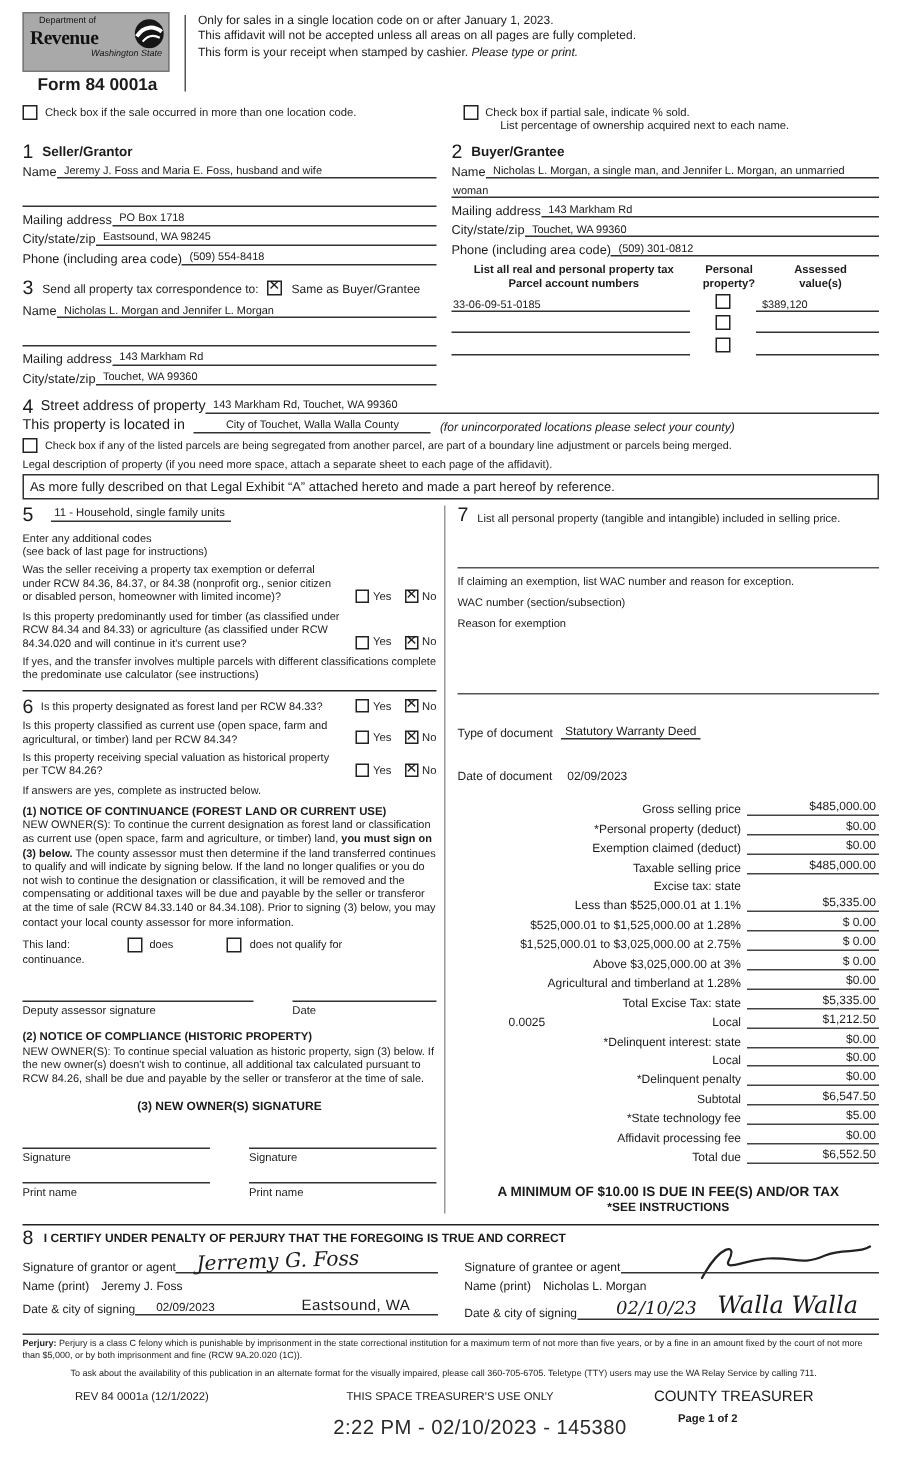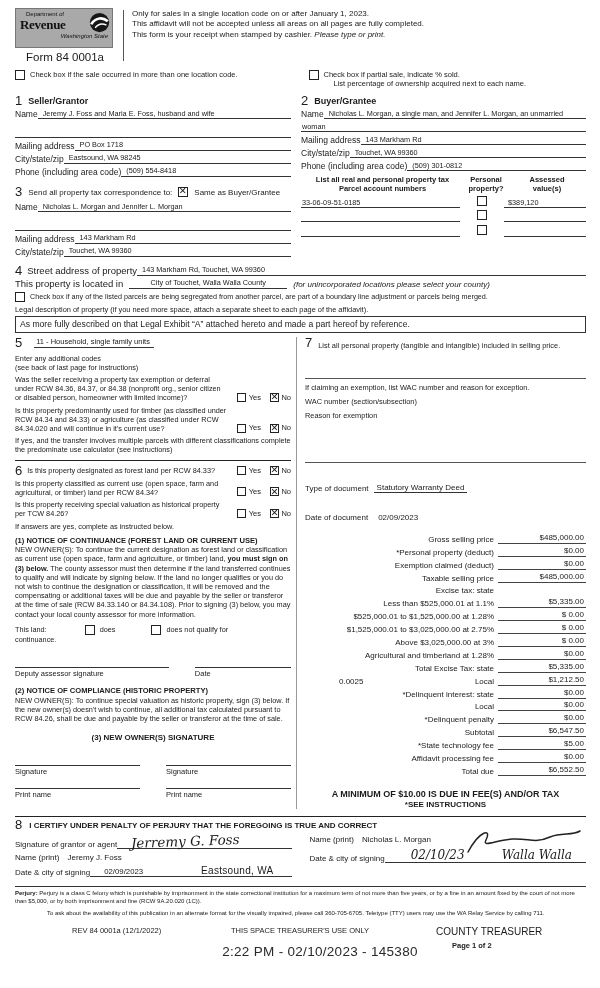--- a/index.html
+++ b/index.html
@@ -10,21 +10,21 @@
 
   
   .hdr{display:flex;}
   .hdr-left{width:108px;flex:none;}
   .logo{width:98px;height:40px;background:#a9a9a9;border:1px solid #777;box-sizing:border-box;
         padding:2px 4px;position:relative;color:#111;}
   .logo-dept{font-size:6px;margin-left:6px;}
   .logo-rev{font-size:13px;font-weight:bold;font-family:"Liberation Serif",serif;letter-spacing:-0.3px;}
   .logo-swirl{position:absolute;right:2px;top:3px;width:21px;height:21px;}
   .logo-state{font-size:6px;font-style:italic;text-align:right;margin-top:0px;}
-  .form-number{font-weight:normal;font-size:11.5px;margin-top:3px;width:100px;text-align:center;}
+  .form-number{font-weight:bold;font-size:11.5px;margin-top:3px;width:100px;text-align:center;}
   .hdr-divider{width:1px;background:#555;margin:2px 8px 2px 0;}
   .hdr-right{flex:1;padding-top:1px;}
   .title{font-size:19px;font-weight:bold;letter-spacing:-0.4px;}
   .title-suffix{font-size:10px;margin-left:3px;}
   .hdr-note{font-size:8px;line-height:10.3px;}
 
   
   .cbrow{display:flex;margin-top:7px;}
   .cbrow-left{flex:1;display:flex;gap:5px;align-items:flex-start;}
   .cbrow-right{flex:1;display:flex;gap:5px;margin-left:16px;align-items:flex-start;}
@@ -118,27 +118,27 @@
   .s8row{display:flex;align-items:flex-end;margin-top:3.5px;}
   .s8lbl{font-size:8px;white-space:nowrap;}
   .s8fill{flex:1;border-bottom:1px solid #333;position:relative;height:13px;}
   .s8plain{font-size:8px;padding-left:8px;}
   .script{font-family:"DejaVu Serif",serif;font-style:italic;white-space:nowrap;}
   .gsig{position:absolute;left:14px;bottom:-1px;font-size:13.5px;transform:rotate(-2deg);}
   .dcity{display:flex;justify-content:space-between;align-items:flex-end;}
   .dcity .date{font-size:7.8px;padding-left:14px;}
   .dcity .city{font-size:10px;padding-right:18px;letter-spacing:0.3px;}
   .dcity .sdate{font-size:12px;padding-left:26px;}
-  .dcity .scity{font-size:12px;padding-right:14px;text-align:center;}
+  .dcity .scity{font-size:16px;padding-right:14px;text-align:center;}
   .scribble{position:absolute;right:4px;top:-6px;width:128px;height:34px;pointer-events:none;}
 
   
   .perjury{border-top:1px solid #333;margin-top:9px;padding-top:2.5px;font-size:6px;line-height:7.6px;}
   .perjury .p2{margin-top:5px;margin-left:32px;}
-  .f-rev{position:absolute;left:72px;top:926px;font-size:7.5px;}
+  .f-rev{position:absolute;left:50px;top:926px;font-size:7.5px;}
   .f-space{position:absolute;left:0;right:0;top:926px;text-align:center;font-size:7.5px;}
   .f-county{position:absolute;left:436px;top:926px;font-size:10px;}
   .f-page{position:absolute;left:452px;top:941px;font-size:7.5px;font-weight:bold;}
   .f-stamp{position:absolute;left:40px;right:0;top:944px;text-align:center;font-size:13.5px;color:#2a2a2a;letter-spacing:0.3px;}
 </style>
 </head>
 <body>
 
 <div id="page">
  <div class="content">
@@ -562,20 +562,24 @@
             <span class="date">02/09/2023</span>
             <span class="city">Eastsound, WA</span>
           </span>
         </div>
       </div>
       <div>
         <svg class="scribble" viewBox="0 0 128 34">
           <path d="M14 26 C26 4, 38 2, 32 14 C28 22, 42 14, 58 13 C76 12, 80 18, 96 11 C108 6, 118 10, 126 5" fill="none" stroke="#222" stroke-width="1.5" stroke-linecap="round"></path>
         </svg>
         <div class="s8row">
+          <span class="s8lbl">Signature of grantee or agent</span>
+          <span class="s8fill"></span>
+        </div>
+        <div class="s8row">
           <span class="s8lbl">Name (print)</span>
           <span class="s8plain">Nicholas L. Morgan</span>
         </div>
         <div class="s8row">
           <span class="s8lbl">Date &amp; city of signing</span>
           <span class="s8fill dcity" style="height:14px;">
             <span class="script sdate">02/10/23</span>
             <span class="script scity">Walla Walla</span>
           </span>
         </div>

